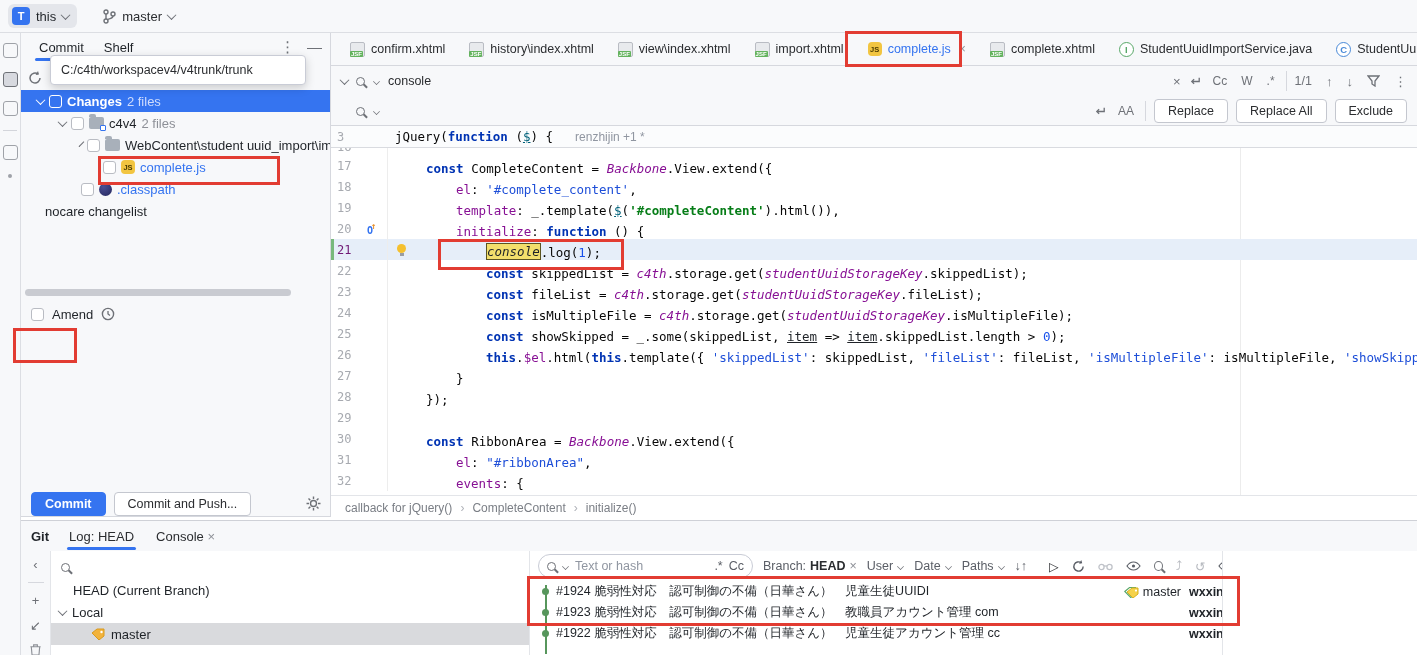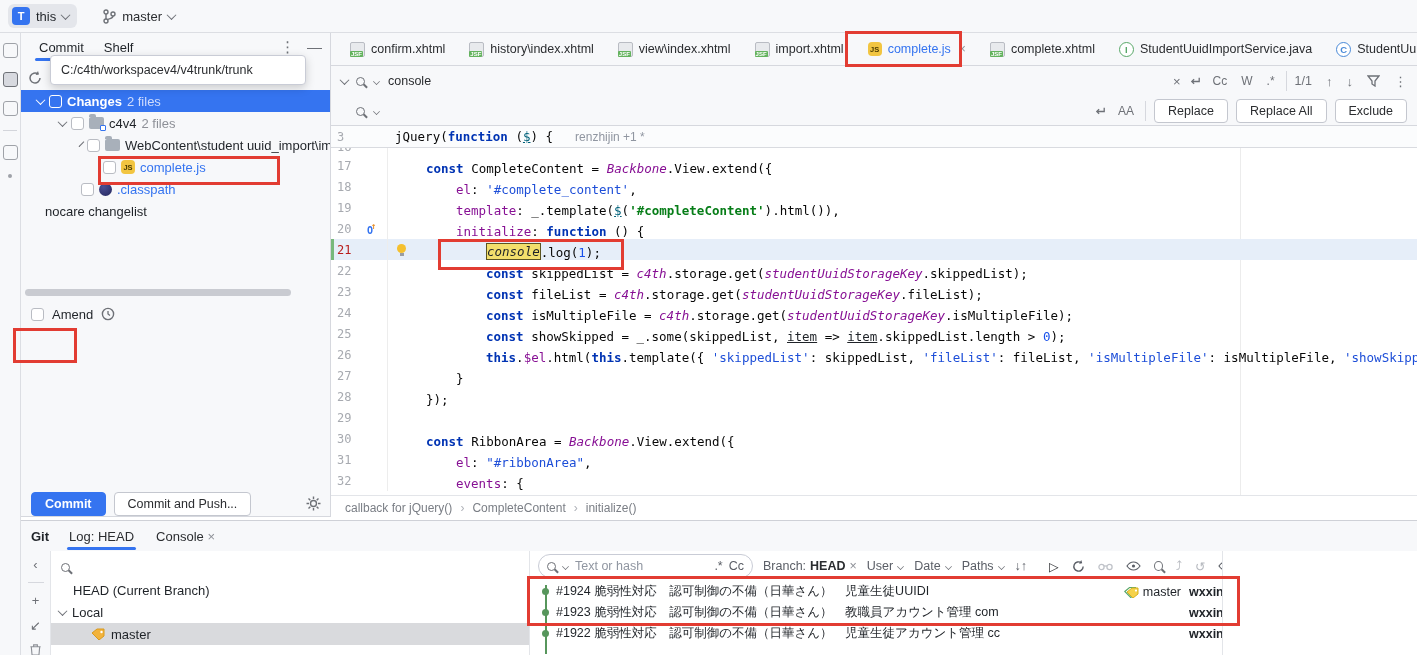--- a/index.html
+++ b/index.html
@@ -86,21 +86,21 @@
 
   #codearea { flex:1; overflow:hidden; position:relative; background:#fff; }
   .mguide { position:absolute; left:909px; top:0; bottom:0; width:1px; background:#ececec; }
   .crow { height:21px; display:flex; align-items:center; font-family:"DejaVu Sans Mono", monospace; font-size:12.5px; white-space:pre; position:relative; }
   .crow.sliver { height:7px; overflow:hidden; }
   .crow.sliver .cnum { margin-top:-10px; }
   .crow.active { background:#e6eef9; }
   .cmark { width:6px; align-self:stretch; flex:0 0 6px; }
   .cmark.green { box-shadow:inset 3px 0 0 #77b87c; }
   .cnum { width:30px; text-align:left; color:#a7aab0; font-size:12px; flex:0 0 30px; }
-  .crow.active .cnum { color:#b91c1c; }
+  .crow.active .cnum { color:#701a75; }
   .cgut { width:20px; flex:0 0 20px; font-size:10px; }
   .ovr { color:#3574f0; font-weight:bold; }
   .ovr i { color:#e8902c; font-style:normal; font-size:9px; vertical-align:super; margin-left:-2px; }
   .cbody { flex:1; border-left:1px solid #ededed; align-self:stretch; display:flex; align-items:flex-end; overflow:hidden; }
   .bulb { position:absolute; left:66px; top:5px; width:9px; height:9px; background:#f5c02f; border-radius:50%; }
   .bulb::after { content:""; position:absolute; left:2.5px; top:9px; width:4px; height:3px; background:#9a9da3; }
   .seg.pn { color:#080808; }
   .seg.kw { color:#0033b3; font-weight:bold; }
   .seg.fld { color:#871094; }
   .seg.glb { color:#871094; font-style:italic; }

